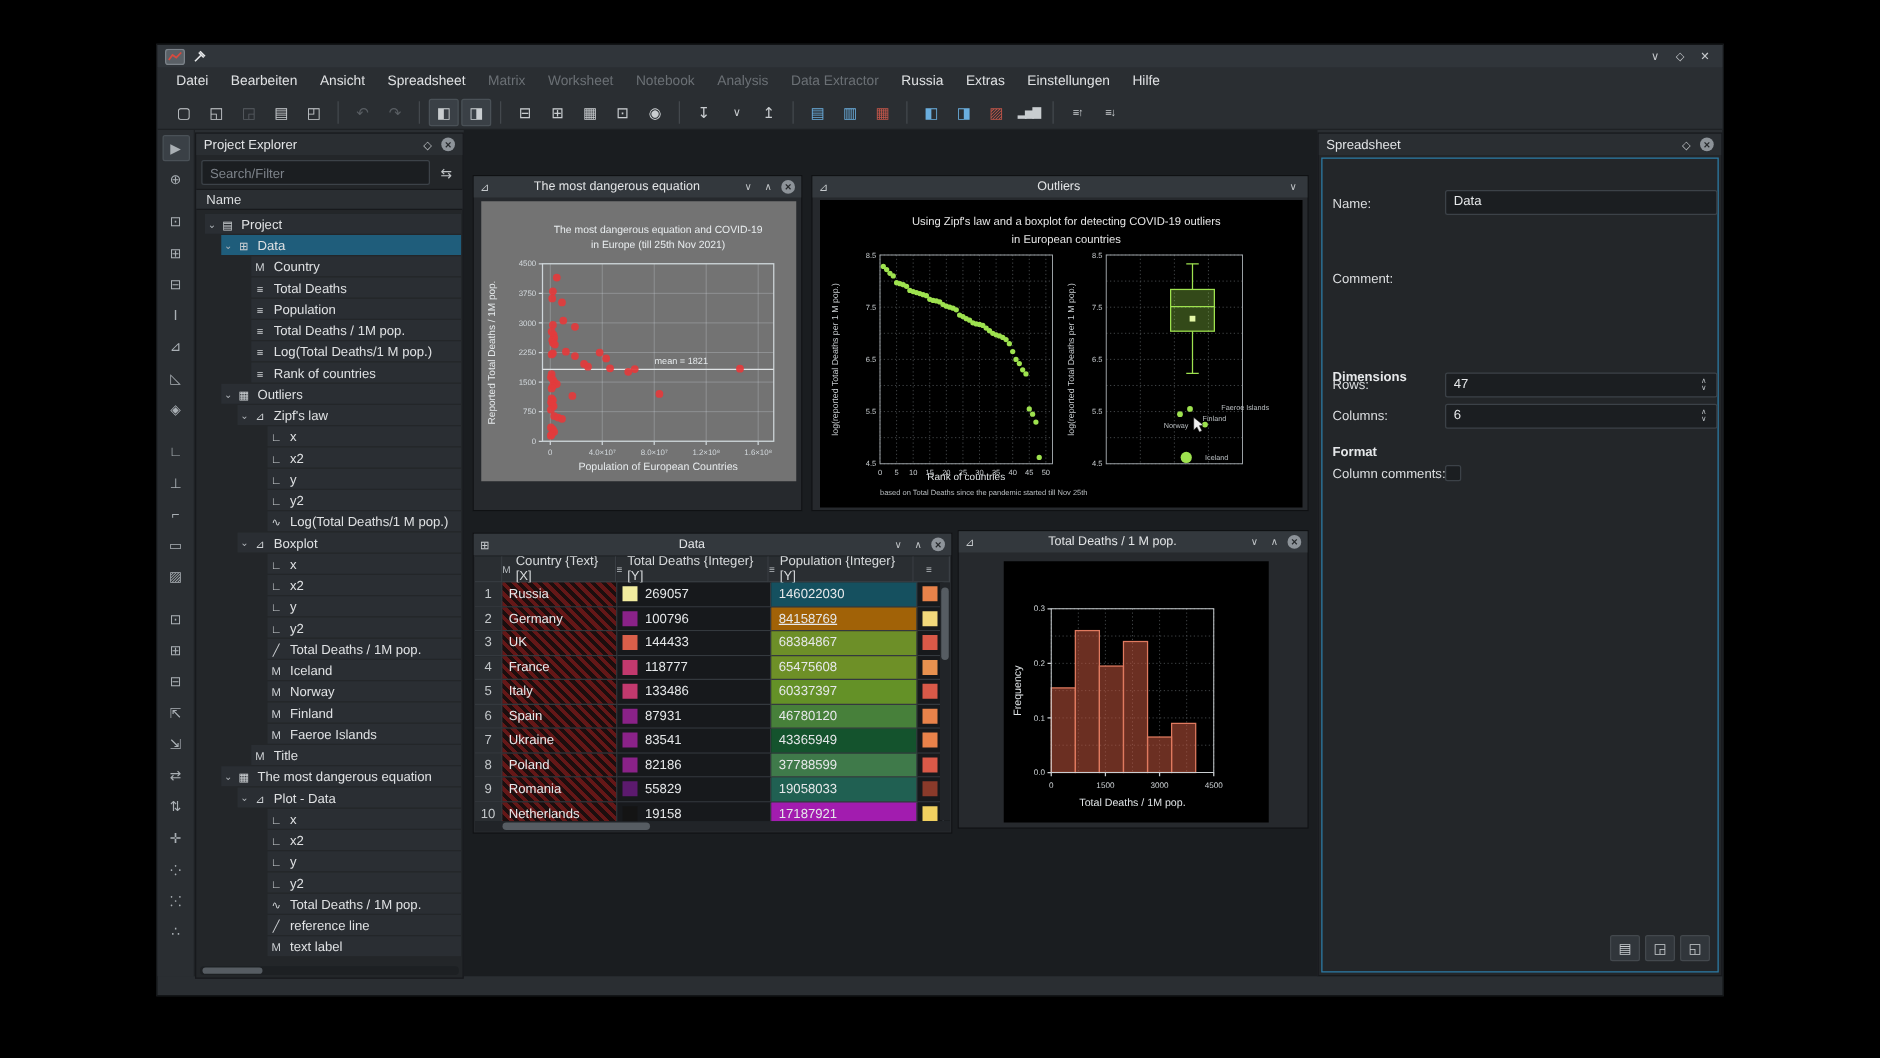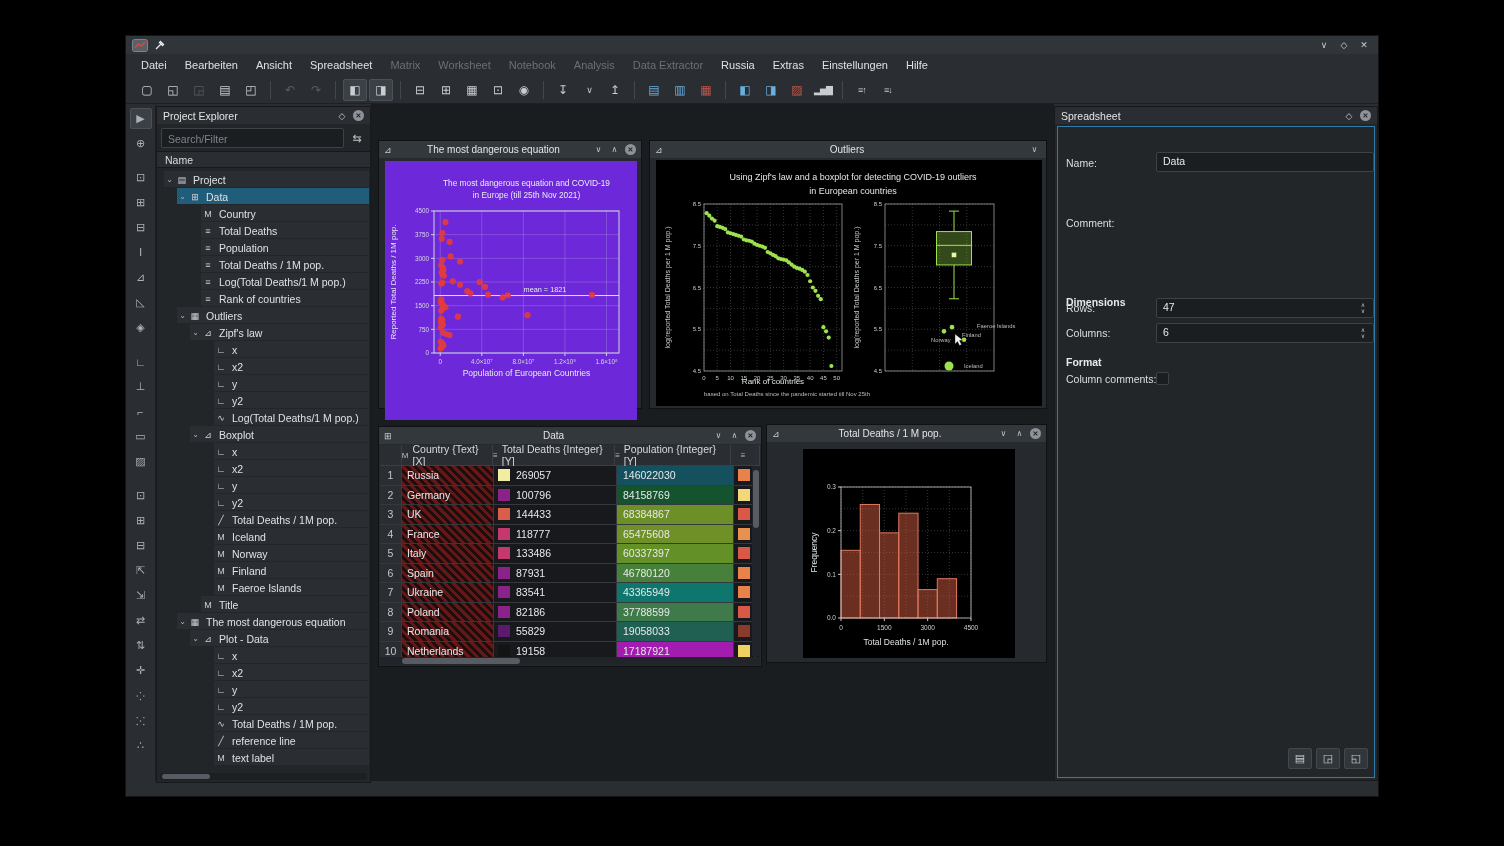--- a/index.html
+++ b/index.html
@@ -466,21 +466,21 @@
   <div id="mdi">
 
     <div class="swin" style="left:7px; top:36px; width:264px; height:269px;">
       <div class="swtitle">
         <span class="swicon">⊿</span>
         <span class="swttl">The most dangerous equation</span>
         <span class="swbtn">∨</span>
         <span class="swbtn">∧</span>
         <span class="closecircle">✕</span>
       </div>
-      <div style="position:absolute; left:6px; top:20px; width:252px; height:259px; background:#6d28d9;">
+      <div style="position:absolute; left:6px; top:20px; width:252px; height:224px; background:#737373;">
         <svg id="chart-dangerous" width="252" height="244">
             <text x="141.5" y="25" font-size="8.3" fill="#e9edef" text-anchor="middle" font-family="Liberation Sans, sans-serif">The most dangerous equation and COVID-19</text>
             <text x="141.5" y="37" font-size="8.3" fill="#e9edef" text-anchor="middle" font-family="Liberation Sans, sans-serif">in Europe (till 25th Nov 2021)</text>
             <line x1="55.235955056179776" y1="50" x2="55.235955056179776" y2="192" stroke="rgba(220,230,235,0.3)" stroke-width="0.7"></line>
             <line x1="96.80898876404495" y1="50" x2="96.80898876404495" y2="192" stroke="rgba(220,230,235,0.3)" stroke-width="0.7"></line>
             <line x1="138.38202247191012" y1="50" x2="138.38202247191012" y2="192" stroke="rgba(220,230,235,0.3)" stroke-width="0.7"></line>
             <line x1="179.95505617977528" y1="50" x2="179.95505617977528" y2="192" stroke="rgba(220,230,235,0.3)" stroke-width="0.7"></line>
             <line x1="221.52808988764045" y1="50" x2="221.52808988764045" y2="192" stroke="rgba(220,230,235,0.3)" stroke-width="0.7"></line>
             <line x1="49" y1="192" x2="234" y2="192" stroke="rgba(220,230,235,0.3)" stroke-width="0.7"></line>
             <line x1="49" y1="168.33333333333334" x2="234" y2="168.33333333333334" stroke="rgba(220,230,235,0.3)" stroke-width="0.7"></line>
@@ -747,21 +747,21 @@
               <span class="swatch" style="margin:0;background:#e8824a"></span>
             </div>
           </div>
           <div class="drow">
             <div class="dcell rowno">2</div>
             <div class="dcell c-country">Germany</div>
             <div class="dcell c-deaths">
               <span class="swatch" style="background:#8a2288"></span>
               <span>100796</span>
             </div>
-            <div class="dcell c-pop" style="background: #14532d;">84158769</div>
+            <div class="dcell c-pop" style="background: #a16207; text-decoration: underline;">84158769</div>
             <div class="dcell c-four">
               <span class="swatch" style="margin:0;background:#f2d87b"></span>
             </div>
           </div>
           <div class="drow">
             <div class="dcell rowno">3</div>
             <div class="dcell c-country">UK</div>
             <div class="dcell c-deaths">
               <span class="swatch" style="background:#d95f4a"></span>
               <span>144433</span>
@@ -807,21 +807,21 @@
               <span class="swatch" style="margin:0;background:#e8824a"></span>
             </div>
           </div>
           <div class="drow">
             <div class="dcell rowno">7</div>
             <div class="dcell c-country">Ukraine</div>
             <div class="dcell c-deaths">
               <span class="swatch" style="background:#8a2288"></span>
               <span>83541</span>
             </div>
-            <div class="dcell c-pop" style="background: #0f766e;">43365949</div>
+            <div class="dcell c-pop" style="background: #14532d;">43365949</div>
             <div class="dcell c-four">
               <span class="swatch" style="margin:0;background:#e8824a"></span>
             </div>
           </div>
           <div class="drow">
             <div class="dcell rowno">8</div>
             <div class="dcell c-country">Poland</div>
             <div class="dcell c-deaths">
               <span class="swatch" style="background:#8a2288"></span>
               <span>82186</span>

